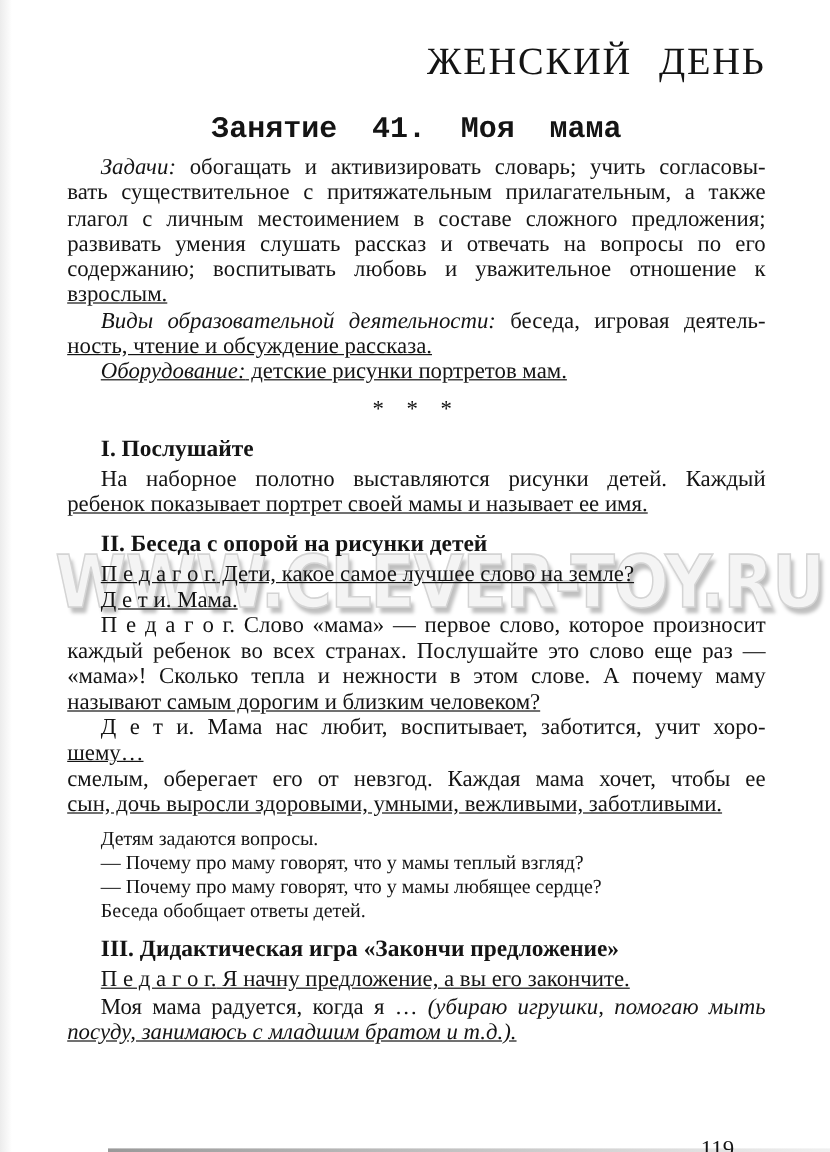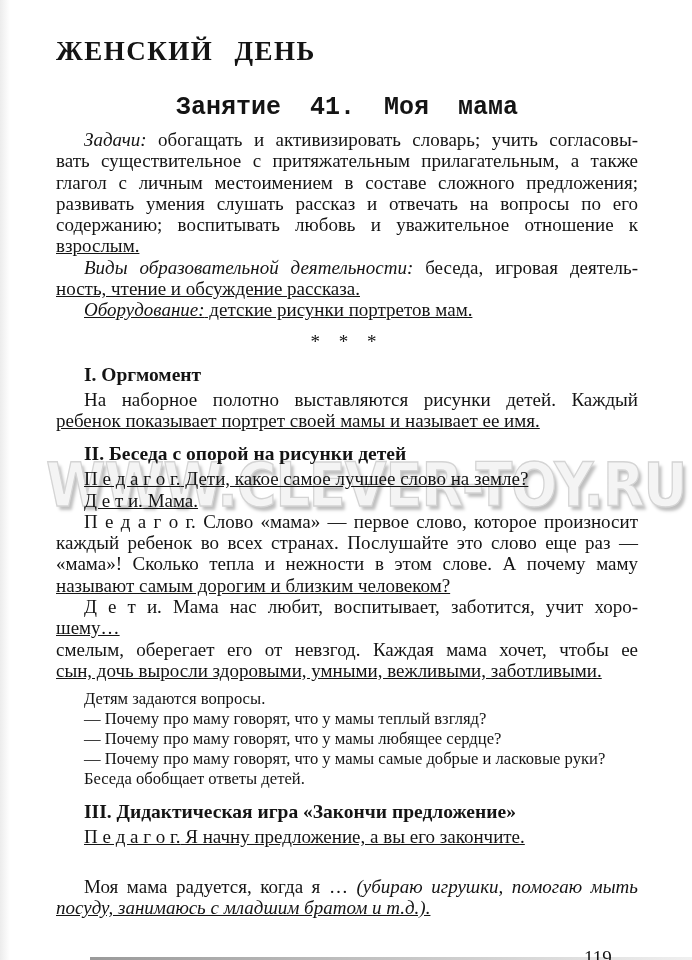--- a/index.html
+++ b/index.html
@@ -36,32 +36,32 @@
     white-space:nowrap;
     color:#f4f4f4;
     -webkit-text-stroke:1.2px #d4d4d4;
     text-shadow:3px 4px 3px #bfbfbf;
     transform:scaleY(1.12);
     transform-origin:left top;
     z-index:0;
   }
   .content{position:relative;z-index:1;}
   .chapter{
-    font-size:27px;font-weight:bold;line-height:27px;
-    text-align:left;letter-spacing:1.5px;word-spacing:13px;
+    font-size:32px;font-weight:normal;line-height:27px;
+    text-align:right;letter-spacing:1.5px;word-spacing:13px;
     margin:0 0 30px 0;
   }
   .lesson{
     font-size:25px;font-weight:bold;line-height:25px;
     text-align:center;word-spacing:14px;
     margin:0 0 9px 0;
     font-family:Liberation Mono, monospace;
   }
   .para{font-size:19px;line-height:21.3px;margin:0;}
-  .para.gap{margin-top:28px;}
+  .para.gap{margin-top:1px;}
   .line{text-align:justify;text-align-last:justify;}
   .line.last{text-align-last:left;text-decoration:underline;}
   .line.indent{text-indent:28px;}
   .it{font-style:italic;}
   .separator{
     font-size:19px;line-height:21px;text-align:center;
     letter-spacing:7px;margin:10px 0 6px 0;
   }
   .h3{
     font-size:19.5px;font-weight:bold;line-height:21px;
@@ -95,21 +95,21 @@
         <div class="line last"><span>взрослым.</span></div>
       </div>
       <div class="para">
         <div class="line indent"><span class="it">Виды образовательной деятельности:</span><span> беседа, игровая деятель-</span></div>
         <div class="line last"><span>ность, чтение и обсуждение рассказа.</span></div>
       </div>
       <div class="para">
         <div class="line last indent"><span class="it">Оборудование:</span><span> детские рисунки портретов мам.</span></div>
       </div>
       <div class="separator">* * *</div>
-      <div class="h3">I. Оргмомент</div>
+      <div class="h3">I. Послушайте</div>
       <div class="para">
         <div class="line indent"><span>На наборное полотно выставляются рисунки детей. Каждый</span></div>
         <div class="line last"><span>ребенок показывает портрет своей мамы и называет ее имя.</span></div>
       </div>
       <div class="h3">II. Беседа с опорой на рисунки детей</div>
       <div class="para">
         <div class="line last indent"><span>П е д а г о г.</span><span> Дети, какое самое лучшее слово на земле?</span></div>
       </div>
       <div class="para">
         <div class="line last indent"><span>Д е т и.</span><span> Мама.</span></div>
@@ -125,21 +125,20 @@
         <div class="line last"><span>шему…</span></div>
       </div>
       <div class="para">
         <div class="line"><span>смелым, оберегает его от невзгод. Каждая мама хочет, чтобы ее</span></div>
         <div class="line last"><span>сын, дочь выросли здоровыми, умными, вежливыми, заботливыми.</span></div>
       </div>
       <div class="small-block">
         <div class="small-line">Детям задаются вопросы.</div>
         <div class="small-line">— Почему про маму говорят, что у мамы теплый взгляд?</div>
         <div class="small-line">— Почему про маму говорят, что у мамы любящее сердце?</div>
-        <div class="small-line">— Почему про маму говорят, что у мамы самые добрые и ласковые руки?</div>
         <div class="small-line">Беседа обобщает ответы детей.</div>
       </div>
       <div class="h3">III. Дидактическая игра «Закончи предложение»</div>
       <div class="para">
         <div class="line last indent"><span>П е д а г о г.</span><span> Я начну предложение, а вы его закончите.</span></div>
       </div>
       <div class="para gap">
         <div class="line indent"><span>Моя мама радуется, когда я … </span><span class="it">(убираю игрушки, помогаю мыть</span></div>
         <div class="line last"><span class="it">посуду, занимаюсь с младшим братом и т.д.).</span></div>
       </div>

